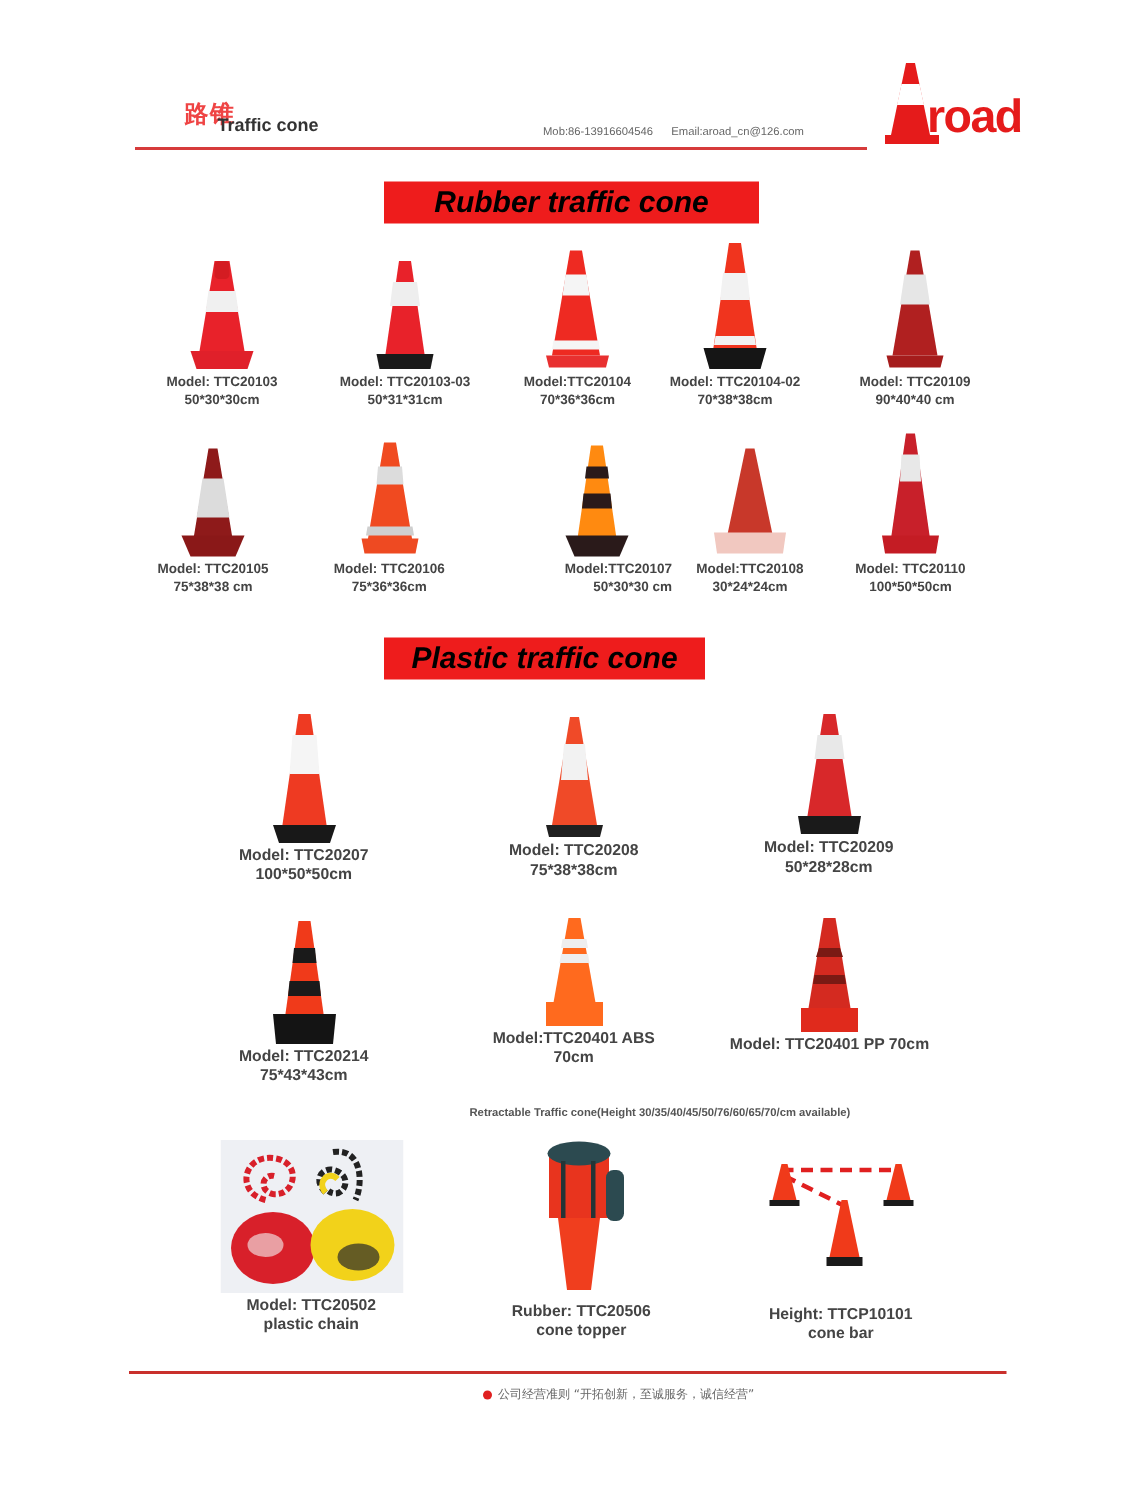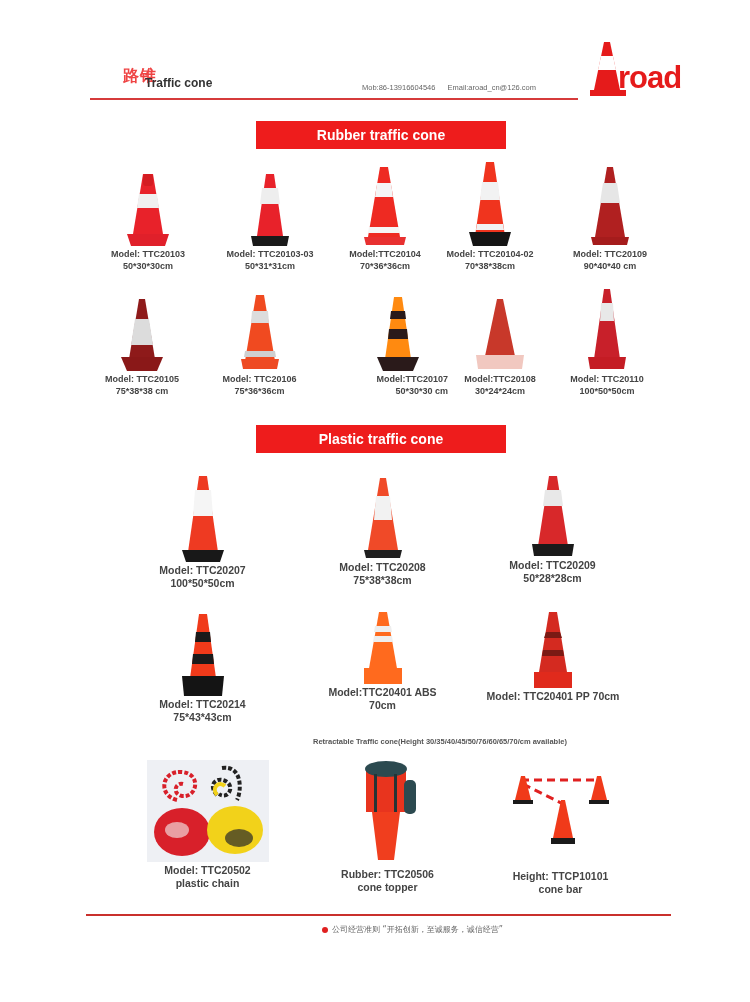--- a/index.html
+++ b/index.html
@@ -11,24 +11,24 @@
             font-family: "DejaVu Sans", sans-serif; letter-spacing: 1px; margin-left: 31px; }
   .hdr-en { position: absolute; left: 145px; top: 76px; font-size: 12px; font-weight: bold; color: #333; }
   .hdr-contact { position: absolute; left: 362px; top: 83px; font-size: 7.5px; color: #666; white-space: nowrap; }
   .hdr-contact span + span { margin-left: 10px; }
   .hdr-line { position: absolute; left: 90px; top: 98px; width: 488px; height: 2px; background: #d63b3b; }
   .logo { position: absolute; left: 590px; top: 40px; width: 112px; height: 58px; }
   .logo-text { position: absolute; left: 28px; top: 18px; font-size: 31px; font-weight: bold; color: #e51b1b;
                font-family: "Liberation Sans", sans-serif; letter-spacing: -1px; line-height: 40px; }
 
   
-  .banner { position: absolute; background: #ee1c1c; color: #ffffff; font-weight: bold; font-size: 14px;
-            text-align: center; line-height: 28px; height: 28px; }
+  .banner { position: absolute; background: #ee1c1c; color: #000000; font-weight: bold; font-size: 20px;
+            text-align: center; line-height: 28px; height: 28px; font-style: italic; }
   .banner-rubber { left: 256px; top: 121px; width: 250px; }
-  .banner-plastic { left: 256px; top: 425px; width: 250px; }
+  .banner-plastic { left: 256px; top: 425px; width: 214px; }
 
   
   .prod { position: absolute; text-align: center; }
   .prod svg { display: block; margin: 0 auto; }
   .cap { font-size: 9px; font-weight: bold; color: #444; line-height: 12px; white-space: nowrap; }
   .cap2 { font-size: 10.5px; font-weight: bold; color: #444; line-height: 13px; white-space: nowrap; }
   .note { position: absolute; left: 313px; top: 737px; font-size: 7.5px; font-weight: bold; color: #555; white-space: nowrap; }
 
   
   .ftr-line { position: absolute; left: 86px; top: 914px; width: 585px; height: 2px; background: #c9302c; }

